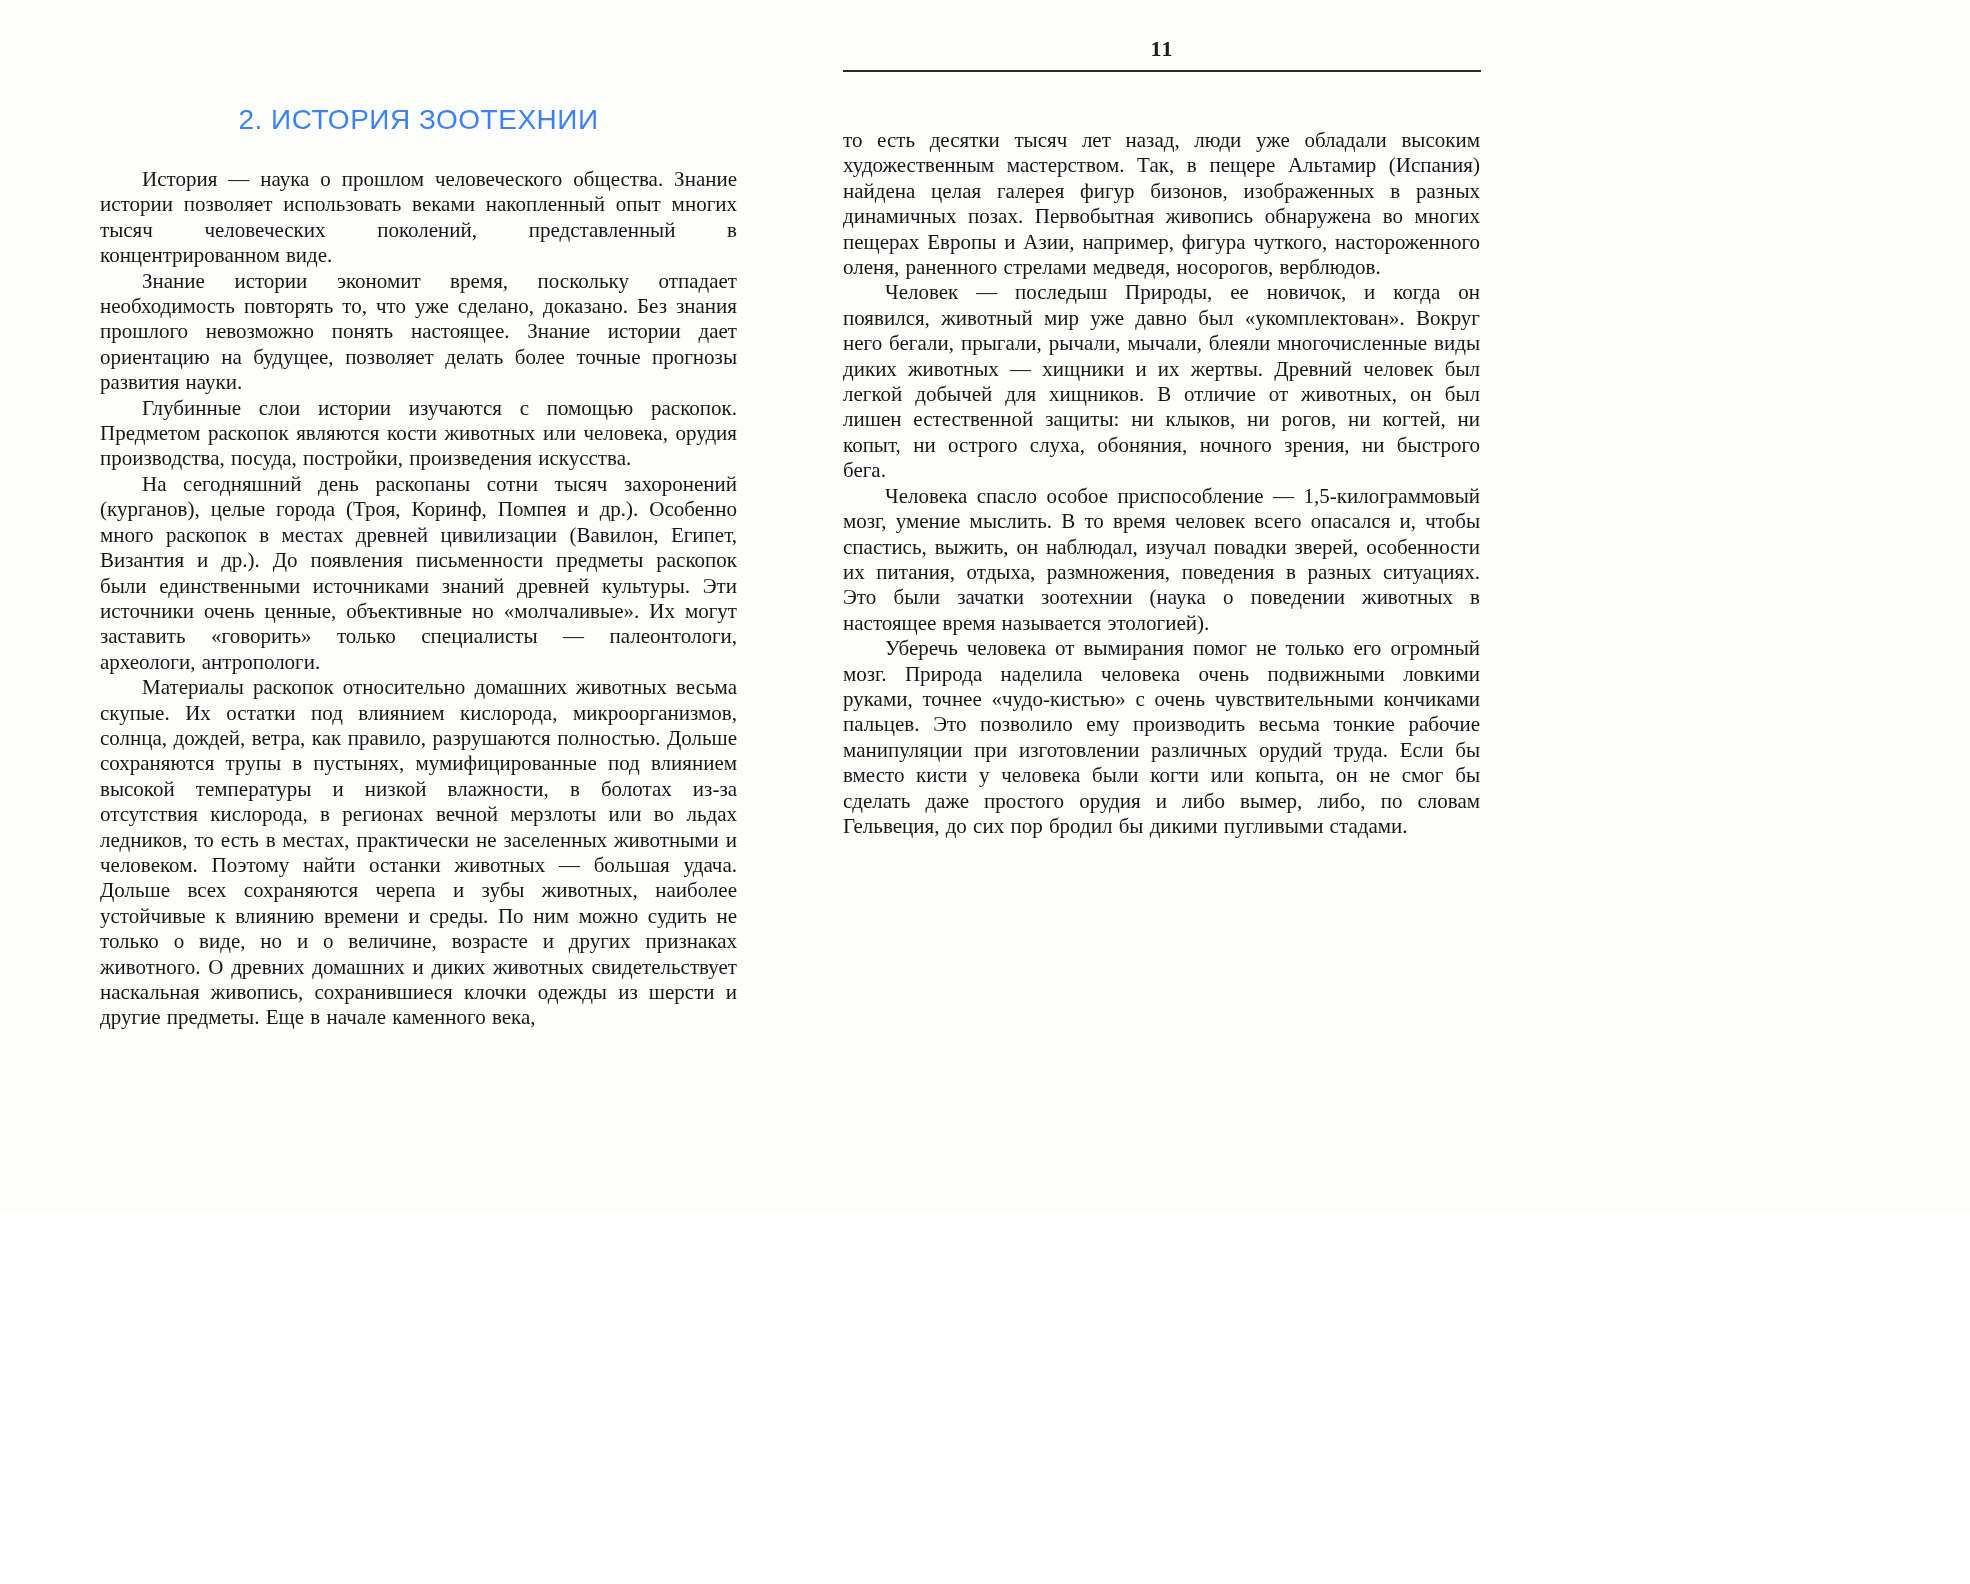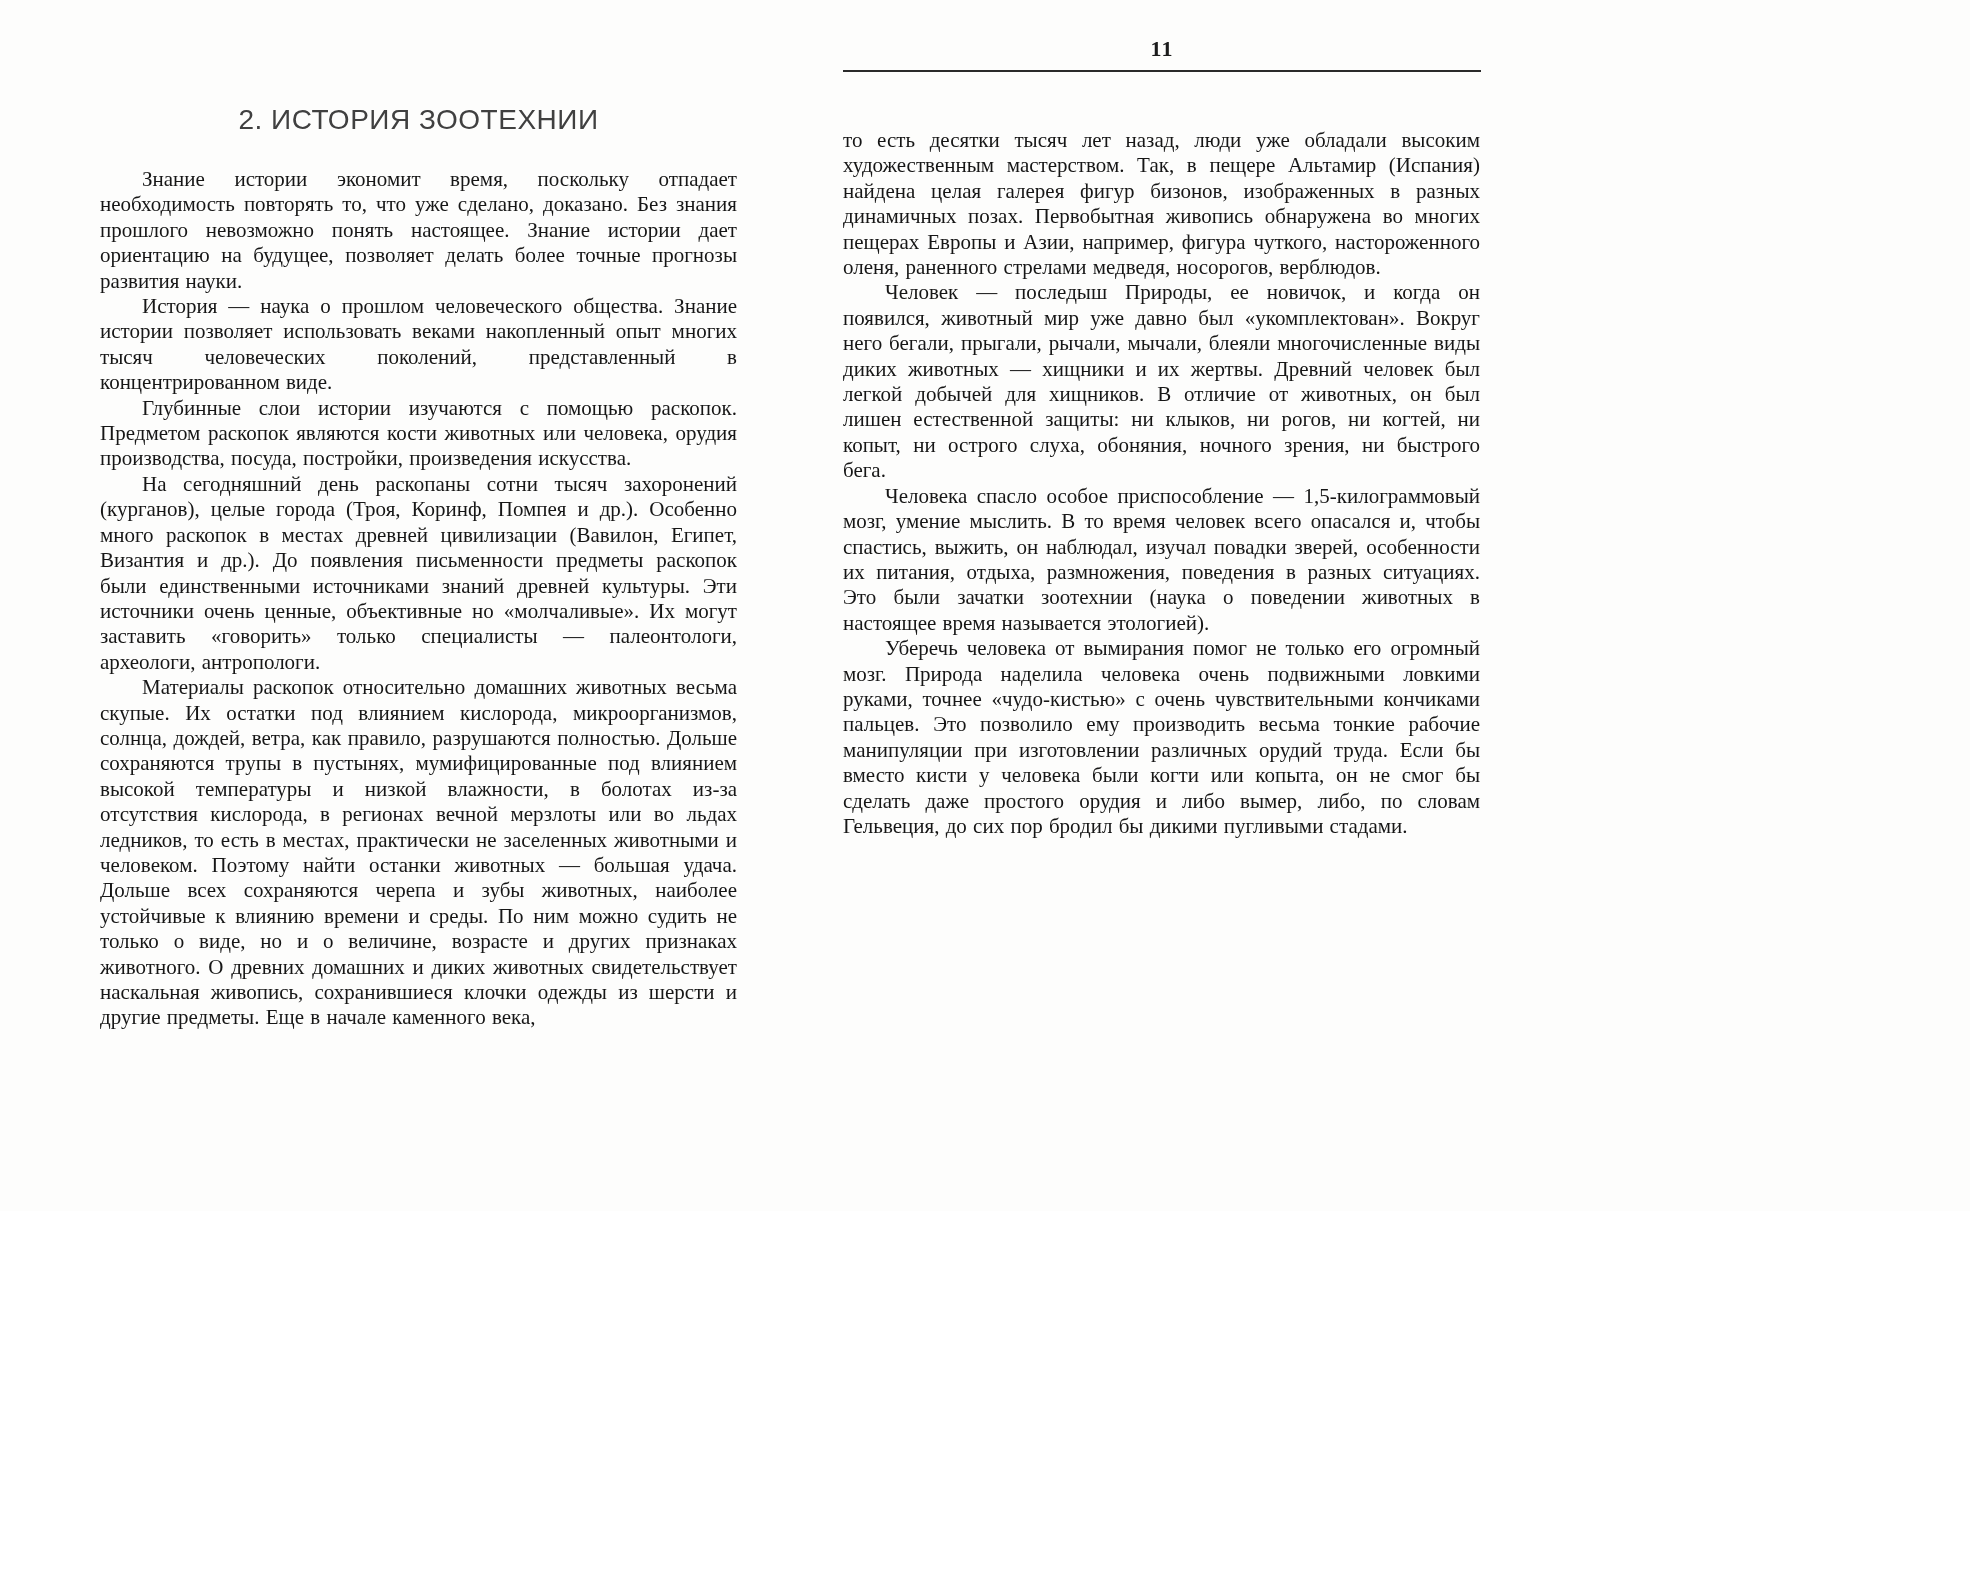--- a/index.html
+++ b/index.html
@@ -46,21 +46,21 @@
   }
   .col-left  { left: 100px; top: 104px; }
   .col-right { left: 843px; top: 100px; }
 
   .chapter-heading {
     font-family: "Liberation Sans", "DejaVu Sans", sans-serif;
     font-size: 28px;
     font-weight: 400;
     letter-spacing: 0.5px;
     text-align: center;
-    color: #404040;
+    color: #3b82f6;
     margin: 0 0 31px 0;
     line-height: 32px;
   }
 
   .col p {
     margin: 0;
     font-size: 21px;
     line-height: 25.4px;
     text-align: justify;
     text-indent: 42px;
@@ -75,22 +75,22 @@
 
 <div class="sheet">
 
   <div class="page-header">
     <div class="page-number">11</div>
     <div class="page-rule"></div>
   </div>
 
   <div class="col col-left">
     <h1 class="chapter-heading">2. ИСТОРИЯ ЗООТЕХНИИ</h1>
+    <p>История — наука о прошлом человеческого общества. Знание истории позволяет использовать веками накопленный опыт многих тысяч человеческих поколений, представленный в концентрированном виде.</p>
     <p>Знание истории экономит время, поскольку отпадает необходимость повторять то, что уже сделано, доказано. Без знания прошлого невозможно понять настоящее. Знание истории дает ориентацию на будущее, позволяет делать более точные прогнозы развития науки.</p>
-    <p>История — наука о прошлом человеческого общества. Знание истории позволяет использовать веками накопленный опыт многих тысяч человеческих поколений, представленный в концентрированном виде.</p>
     <p>Глубинные слои истории изучаются с помощью раскопок. Предметом раскопок являются кости животных или человека, орудия производства, посуда, постройки, произведения искусства.</p>
     <p>На сегодняшний день раскопаны сотни тысяч захоронений (курганов), целые города (Троя, Коринф, Помпея и др.). Особенно много раскопок в местах древней цивилизации (Вавилон, Египет, Византия и др.). До появления письменности предметы раскопок были единственными источниками знаний древней культуры. Эти источники очень ценные, объективные но «молчаливые». Их могут заставить «говорить» только специалисты — палеонтологи, археологи, антропологи.</p>
     <p>Материалы раскопок относительно домашних животных весьма скупые. Их остатки под влиянием кислорода, микроорганизмов, солнца, дождей, ветра, как правило, разрушаются полностью. Дольше сохраняются трупы в пустынях, мумифицированные под влиянием высокой температуры и низкой влажности, в болотах из-за отсутствия кислорода, в регионах вечной мерзлоты или во льдах ледников, то есть в местах, практически не заселенных животными и человеком. Поэтому найти останки животных — большая удача. Дольше всех сохраняются черепа и зубы животных, наиболее устойчивые к влиянию времени и среды. По ним можно судить не только о виде, но и о величине, возрасте и других признаках животного. О древних домашних и диких животных свидетельствует наскальная живопись, сохранившиеся клочки одежды из шерсти и другие предметы. Еще в начале каменного века,</p>
   </div>
 
   <div class="col col-right">
     <p class="no-indent">то есть десятки тысяч лет назад, люди уже обладали высоким художественным мастерством. Так, в пещере Альтамир (Испания) найдена целая галерея фигур бизонов, изображенных в разных динамичных позах. Первобытная живопись обнаружена во многих пещерах Европы и Азии, например, фигура чуткого, настороженного оленя, раненного стрелами медведя, носорогов, верблюдов.</p>
     <p>Человек — последыш Природы, ее новичок, и когда он появился, животный мир уже давно был «укомплектован». Вокруг него бегали, прыгали, рычали, мычали, блеяли многочисленные виды диких животных — хищники и их жертвы. Древний человек был легкой добычей для хищников. В отличие от животных, он был лишен естественной защиты: ни клыков, ни рогов, ни когтей, ни копыт, ни острого слуха, обоняния, ночного зрения, ни быстрого бега.</p>
     <p>Человека спасло особое приспособление — 1,5-килограммовый мозг, умение мыслить. В то время человек всего опасался и, чтобы спастись, выжить, он наблюдал, изучал повадки зверей, особенности их питания, отдыха, размножения, поведения в разных ситуациях. Это были зачатки зоотехнии (наука о поведении животных в настоящее время называется этологией).</p>
     <p>Уберечь человека от вымирания помог не только его огромный мозг. Природа наделила человека очень подвижными ловкими руками, точнее «чудо-кистью» с очень чувствительными кончиками пальцев. Это позволило ему производить весьма тонкие рабочие манипуляции при изготовлении различных орудий труда. Если бы вместо кисти у человека были когти или копыта, он не смог бы сделать даже простого орудия и либо вымер, либо, по словам Гельвеция, до сих пор бродил бы дикими пугливыми стадами.</p>

